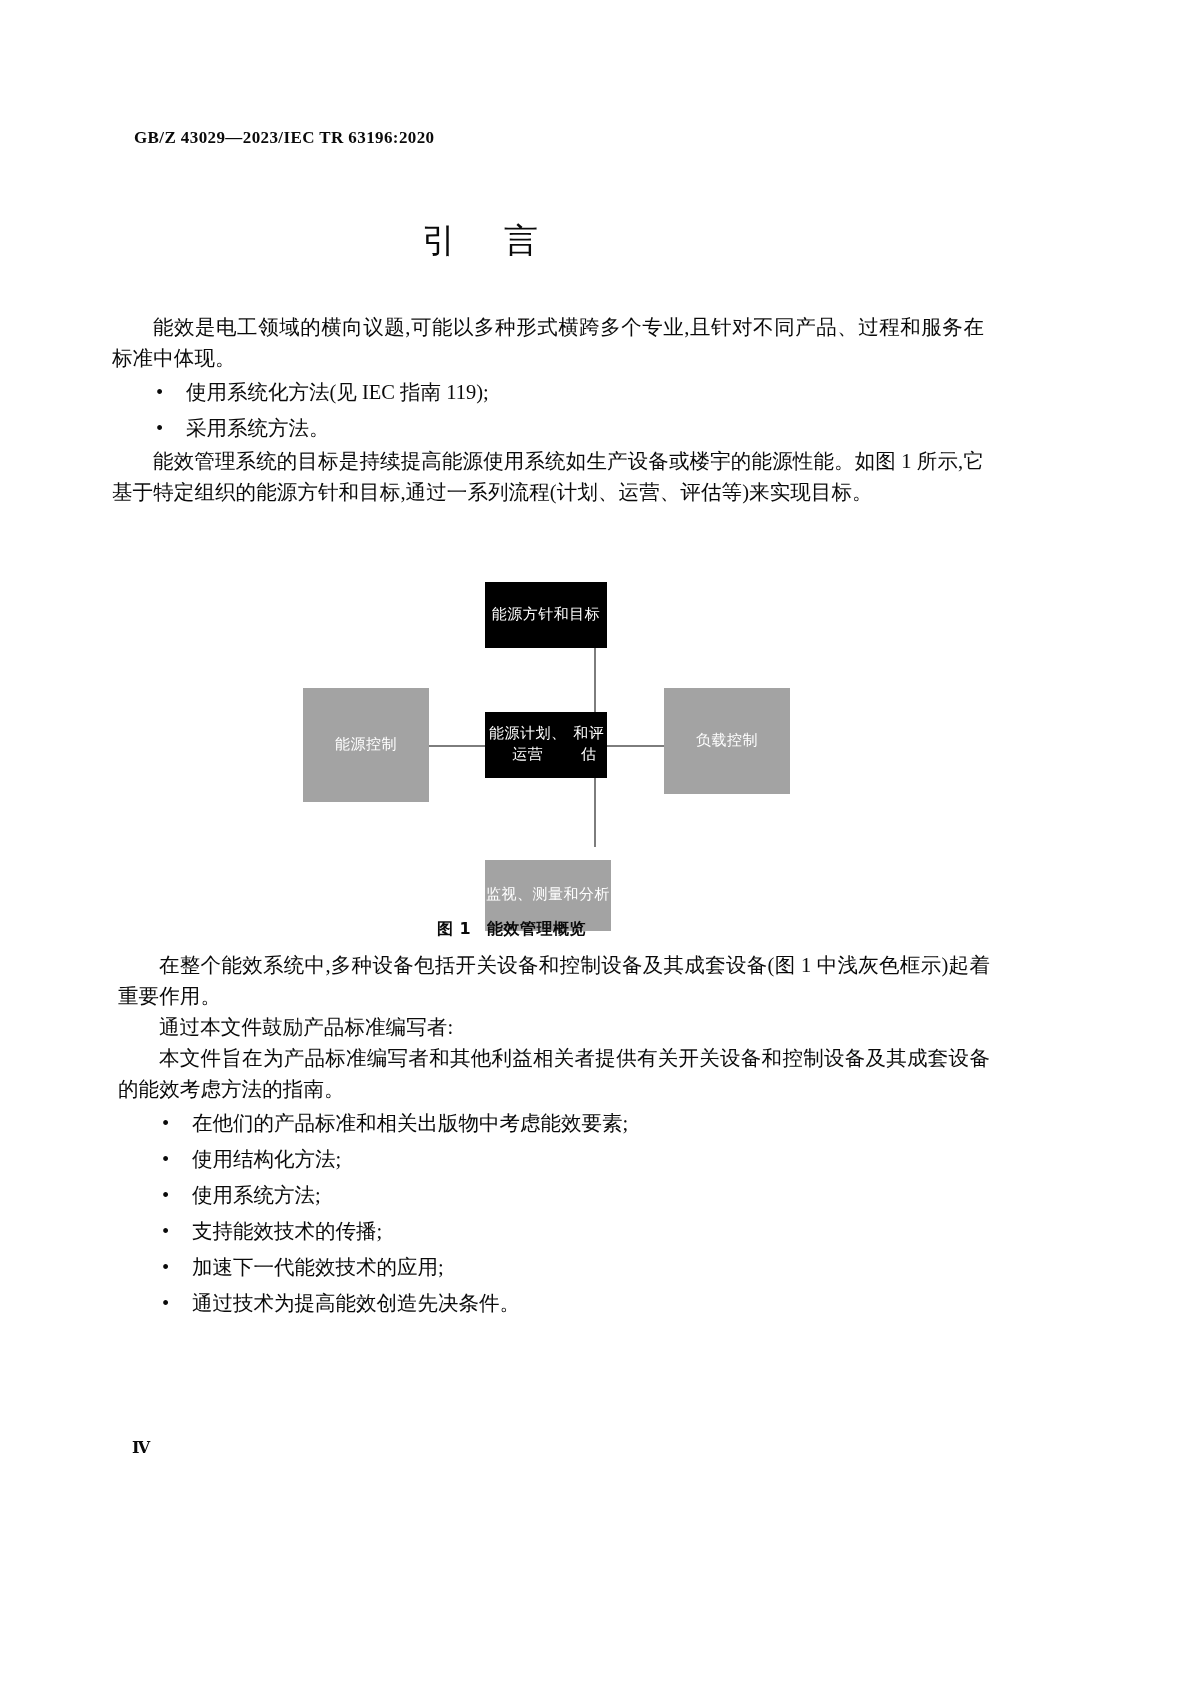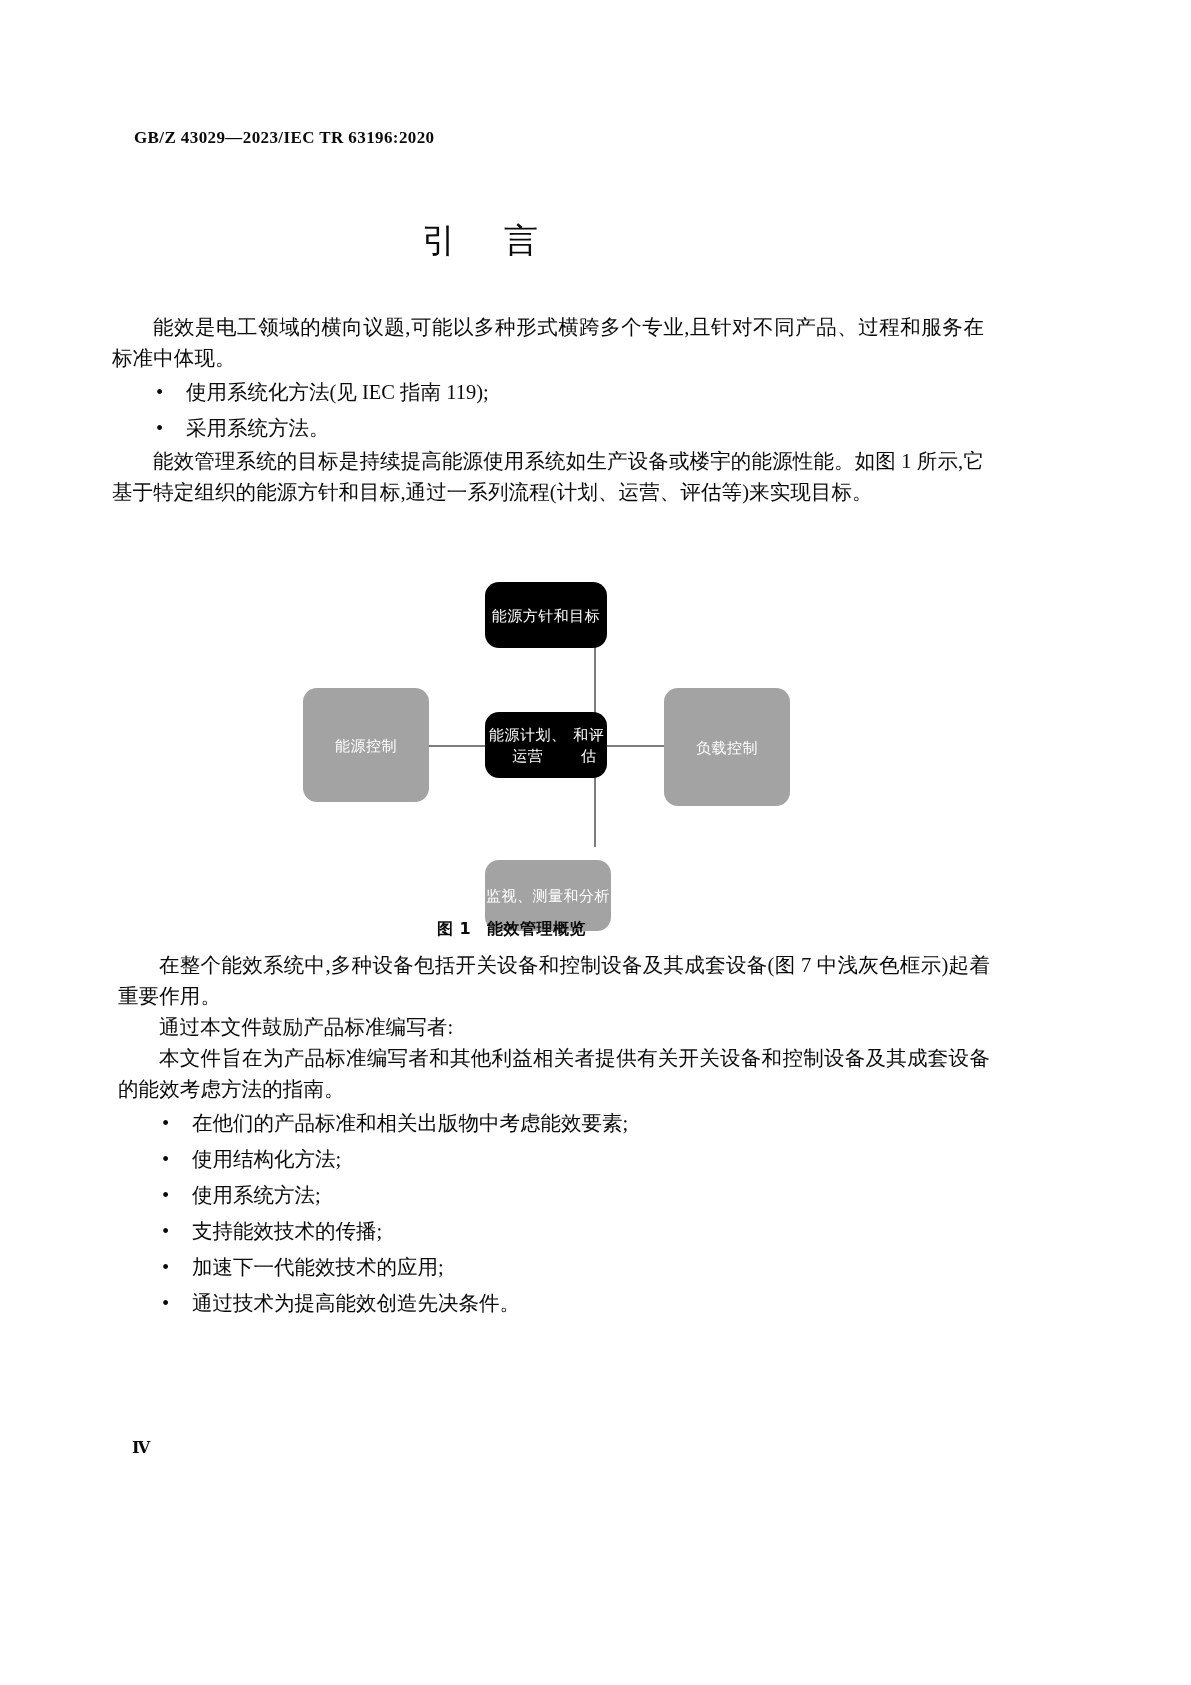--- a/index.html
+++ b/index.html
@@ -96,26 +96,25 @@
     width: 1191px;
     height: 330px;
   }
   .node {
     position: absolute;
     display: flex;
     align-items: center;
     justify-content: center;
     text-align: center;
     color: #ffffff;
-    font-family: Liberation Sans, sans-serif;
+    font-family: Liberation Mono, monospace;
     font-size: 15px;
     line-height: 21px;
     letter-spacing: 0.5px;
     box-sizing: border-box;
-    border-radius: 14px;
   }
   .node.dark { background: #000000; }
   .node.gray { background: #a3a3a3; align-items: center; }
 
   .connector {
     position: absolute;
     background: #7d7d7d;
   }
 
   .fig-caption {
@@ -191,36 +190,36 @@
 
       <div class="node dark" style="left:485px; top:147px; width:122px; height:66px; flex-direction:row;">
         <span>能源计划、运营</span>
         <span>和评估</span>
       </div>
 
       <div class="node gray" style="left:303px; top:123px; width:126px; height:114px;">
         <span>能源控制</span>
       </div>
 
-      <div class="node gray" style="left:664px; top:123px; width:126px; height:118px;">
+      <div class="node gray" style="left:664px; top:123px; width:126px; height:106px;">
         <span>负载控制</span>
       </div>
 
       <div class="node gray" style="left:485px; top:281px; width:126px; height:71px;margin-top:14px;">
         <span>监视、测量和分析</span>
       </div>
     </div>
 
     <div class="fig-caption">
       <span>图 1</span><span class="gap"></span><span>能效管理概览</span>
     </div>
   </div>
 
   <div class="content-lower">
-    <p class="para">在整个能效系统中,多种设备包括开关设备和控制设备及其成套设备(图 7 中浅灰色框示)起着重要作用。</p>
+    <p class="para">在整个能效系统中,多种设备包括开关设备和控制设备及其成套设备(图 1 中浅灰色框示)起着重要作用。</p>
     <p class="para">通过本文件鼓励产品标准编写者:</p>
     <p class="para">本文件旨在为产品标准编写者和其他利益相关者提供有关开关设备和控制设备及其成套设备的能效考虑方法的指南。</p>
     <ul class="bullets wide">
       <li>
         <span class="dot">•</span>
         <span>在他们的产品标准和相关出版物中考虑能效要素;</span>
       </li>
       <li>
         <span class="dot">•</span>
         <span>使用结构化方法;</span>

